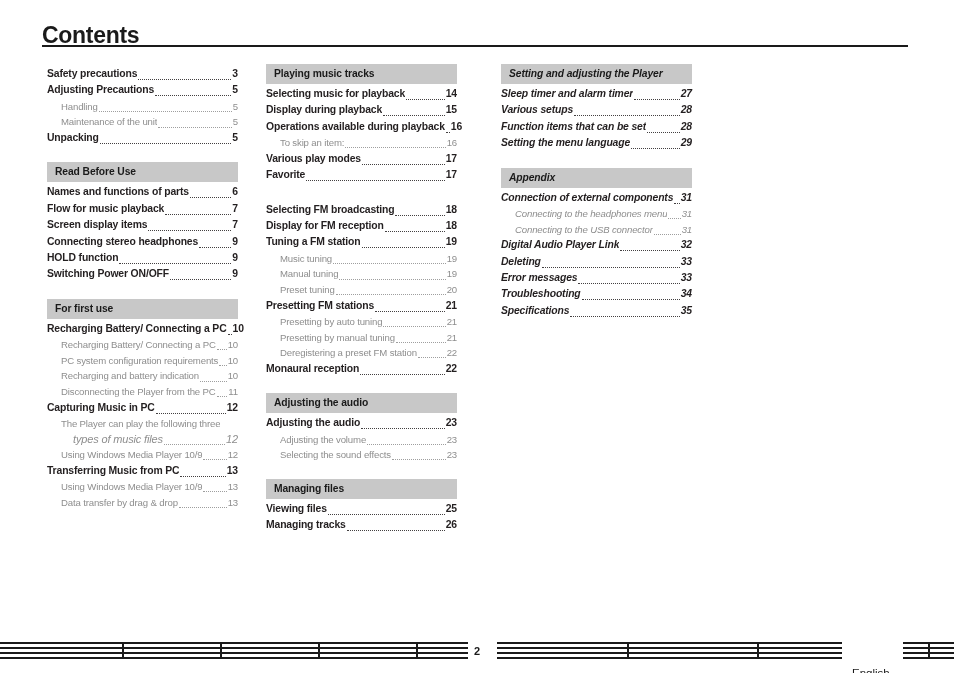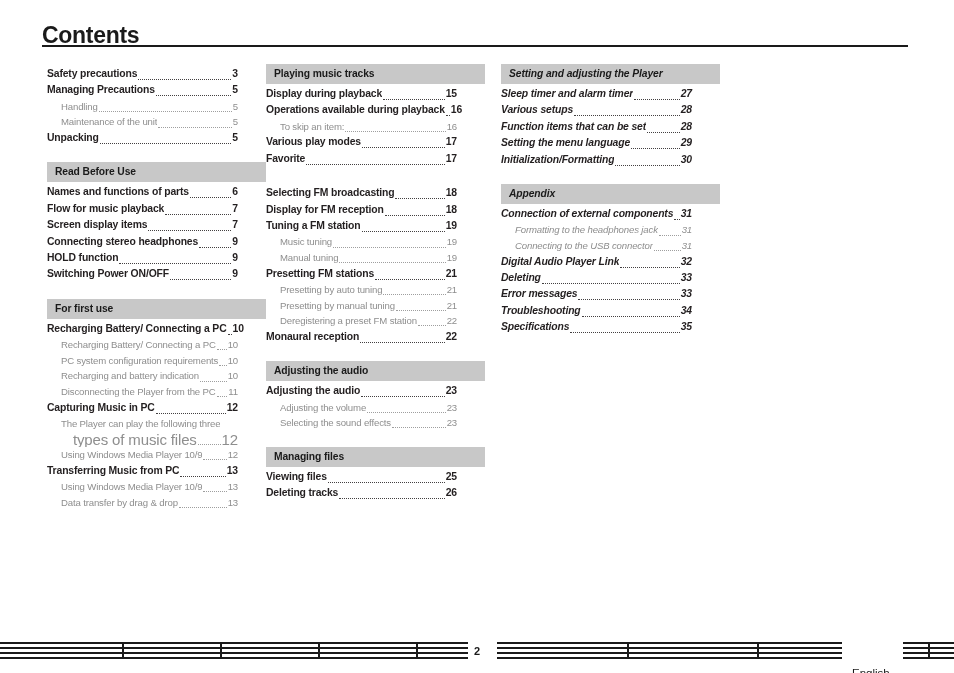--- a/index.html
+++ b/index.html
@@ -56,21 +56,21 @@
 
   .section-head {
     background: #c8c8c8;
     color: #1a1a1a;
     font-size: 10.3px;
     font-weight: bold;
     padding: 4px 0 4px 8px;
     line-height: 12px;
     letter-spacing: -0.1px;
     box-sizing: border-box;
-    width: 219px;
+    width: 191px;
   }
 
   .entries {
     padding-top: 2px;
   }
 
   .entry {
     display: flex;
     align-items: flex-end;
     font-size: 10.2px;
@@ -109,22 +109,23 @@
     padding-left: 14px;
     font-size: 9.6px;
     line-height: 15.6px;
     justify-content: flex-end;
   }
   
   .lvl3 {
     color: #8e8e8e;
     font-weight: normal;
     padding-left: 26px;
-    font-size: 15px;
+    font-size: 11px;
     line-height: 15.6px;
+    font-style: italic;
   }
   
   .nodots .leader { border-bottom: none; }
   .gap-md { height: 16px; }
 
   
   .footer {
     position: absolute;
     left: 0;
     top: 630px;
@@ -183,21 +184,21 @@
 <div class="columns">
   <div class="col col-1" id="col-0">
       <div class="section">
         <div class="entries">
           <div class="entry lvl1">
             <span class="label">Safety precautions</span>
             <span class="leader"></span>
             <span class="pg">3</span>
           </div>
           <div class="entry lvl1">
-            <span class="label">Managing Precautions</span>
+            <span class="label">Adjusting Precautions</span>
             <span class="leader"></span>
             <span class="pg">5</span>
           </div>
           <div class="entry lvl2">
             <span class="label">Handling</span>
             <span class="leader"></span>
             <span class="pg">5</span>
           </div>
           <div class="entry lvl2">
             <span class="label">Maintenance of the unit</span>
@@ -311,20 +312,25 @@
             <span class="pg">13</span>
           </div>
         </div>
       </div>
     </div>
   <div class="col col-2" id="col-1">
       <div class="section">
         <div class="section-head">Playing music tracks</div>
         <div class="entries">
           <div class="entry lvl1">
+            <span class="label">Selecting music for playback</span>
+            <span class="leader"></span>
+            <span class="pg">14</span>
+          </div>
+          <div class="entry lvl1">
             <span class="label">Display during playback</span>
             <span class="leader"></span>
             <span class="pg">15</span>
           </div>
           <div class="entry lvl1">
             <span class="label">Operations available during playback</span>
             <span class="leader"></span>
             <span class="pg">16</span>
           </div>
           <div class="entry lvl2">
@@ -365,20 +371,25 @@
           <div class="entry lvl2">
             <span class="label">Music tuning</span>
             <span class="leader"></span>
             <span class="pg">19</span>
           </div>
           <div class="entry lvl2">
             <span class="label">Manual tuning</span>
             <span class="leader"></span>
             <span class="pg">19</span>
           </div>
+          <div class="entry lvl2">
+            <span class="label">Preset tuning</span>
+            <span class="leader"></span>
+            <span class="pg">20</span>
+          </div>
           <div class="entry lvl1">
             <span class="label">Presetting FM stations</span>
             <span class="leader"></span>
             <span class="pg">21</span>
           </div>
           <div class="entry lvl2">
             <span class="label">Presetting by auto tuning</span>
             <span class="leader"></span>
             <span class="pg">21</span>
           </div>
@@ -423,21 +434,21 @@
       <div class="gap-md"></div>
       <div class="section">
         <div class="section-head">Managing files</div>
         <div class="entries">
           <div class="entry lvl1">
             <span class="label">Viewing files</span>
             <span class="leader"></span>
             <span class="pg">25</span>
           </div>
           <div class="entry lvl1">
-            <span class="label">Deleting tracks</span>
+            <span class="label">Managing tracks</span>
             <span class="leader"></span>
             <span class="pg">26</span>
           </div>
         </div>
       </div>
     </div>
   <div class="col col-3" id="col-2">
       <div class="section">
         <div class="section-head">Setting and adjusting the Player</div>
         <div class="entries">
@@ -454,38 +465,33 @@
           <div class="entry lvl1">
             <span class="label">Function items that can be set</span>
             <span class="leader"></span>
             <span class="pg">28</span>
           </div>
           <div class="entry lvl1">
             <span class="label">Setting the menu language</span>
             <span class="leader"></span>
             <span class="pg">29</span>
           </div>
-          <div class="entry lvl1">
-            <span class="label">Initialization/Formatting</span>
-            <span class="leader"></span>
-            <span class="pg">30</span>
-          </div>
         </div>
       </div>
       <div class="gap-md"></div>
       <div class="section">
         <div class="section-head">Appendix</div>
         <div class="entries">
           <div class="entry lvl1">
             <span class="label">Connection of external components</span>
             <span class="leader"></span>
             <span class="pg">31</span>
           </div>
           <div class="entry lvl2">
-            <span class="label">Formatting to the headphones jack</span>
+            <span class="label">Connecting to the headphones menu</span>
             <span class="leader"></span>
             <span class="pg">31</span>
           </div>
           <div class="entry lvl2">
             <span class="label">Connecting to the USB connector</span>
             <span class="leader"></span>
             <span class="pg">31</span>
           </div>
           <div class="entry lvl1">
             <span class="label">Digital Audio Player Link</span>

